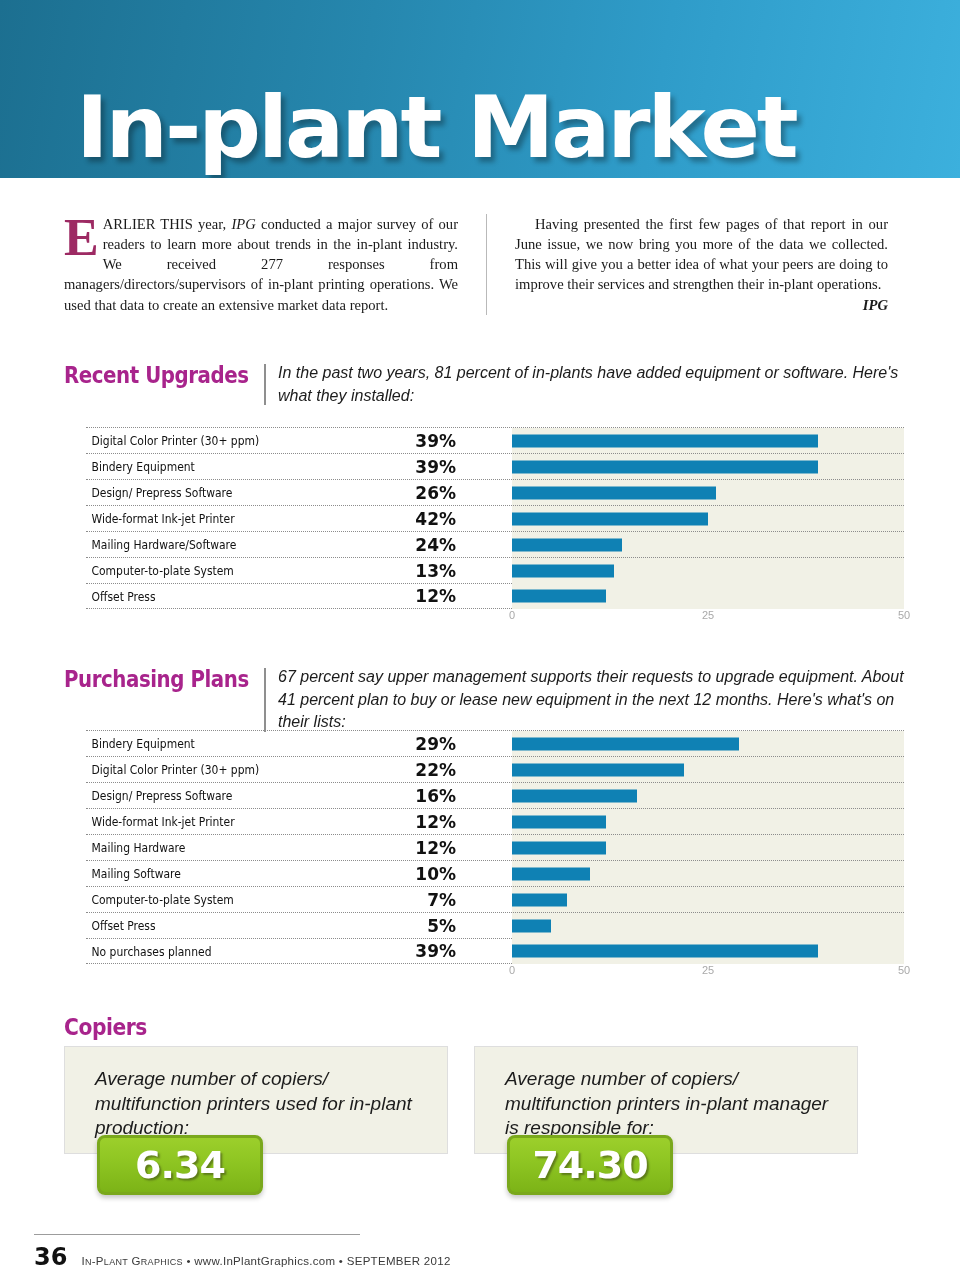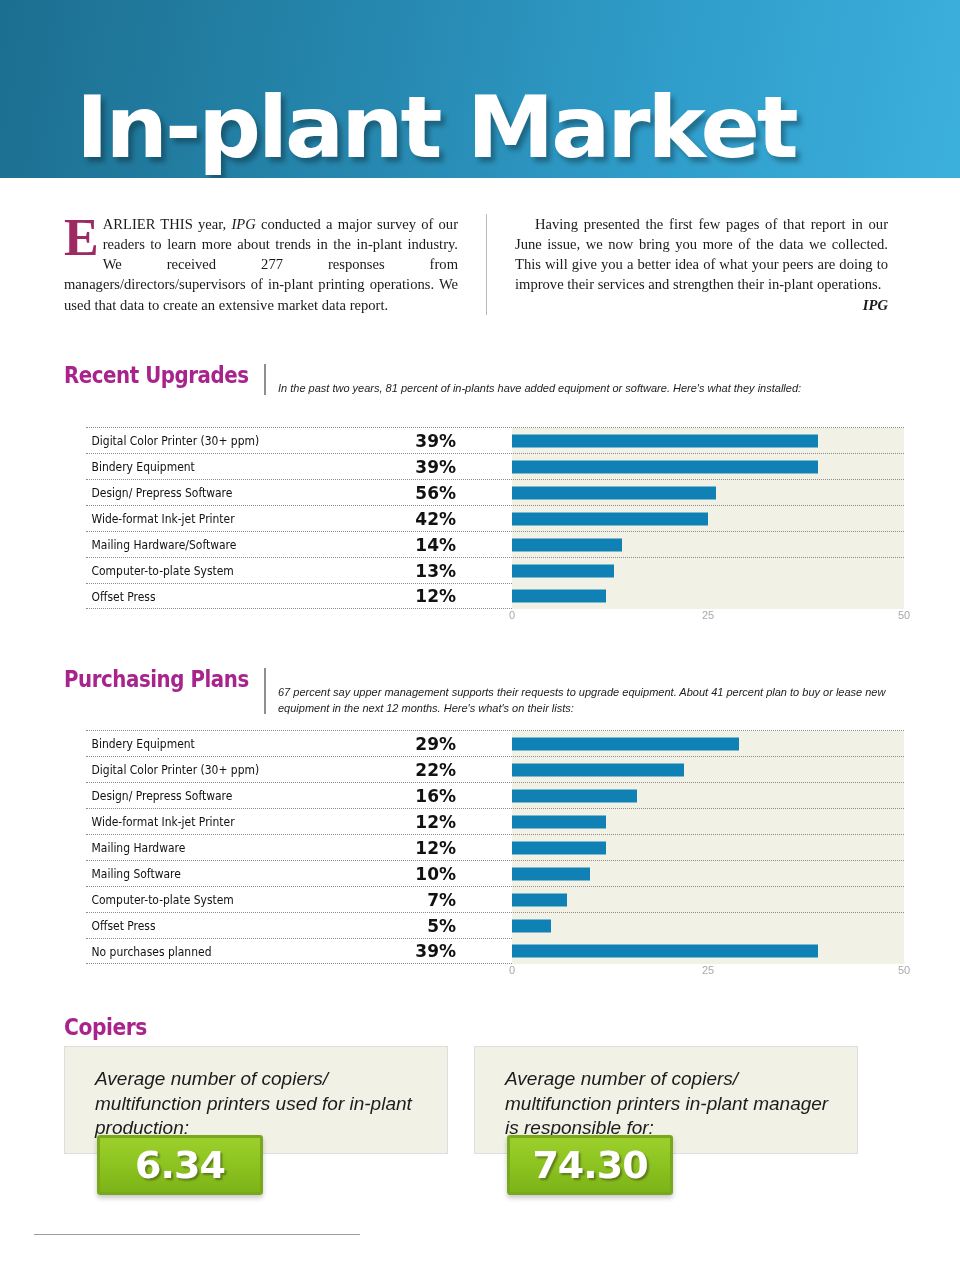--- a/index.html
+++ b/index.html
@@ -106,25 +106,24 @@
   .section-rule {
     width: 2px;
     background: #8f8f8f;
     align-self: stretch;
     margin: 2px 12px 2px 0;
     flex: 0 0 2px;
   }
   .section-desc {
     font-family: "Liberation Sans", sans-serif;
     font-style: italic;
-    font-size: 11px;
+    font-size: 16px;
     line-height: 1.42;
     color: #1c1c1c;
     flex: 1 1 auto;
-    margin-top: 19px;
   }
 
   
   .chart {
     position: absolute;
     width: 818px;
     left: 86px;
   }
   .chart-rows { position: relative; }
   .row {
@@ -217,21 +216,21 @@
     font-size: 19px;
     line-height: 1.30;
     color: #1c1c1c;
   }
   .badge {
     position: absolute;
     bottom: -42px;
     left: 32px;
     min-width: 166px;
     height: 60px;
-    border-radius: 3px;
+    border-radius: 8px;
     background: linear-gradient(180deg, #9ccf2b 0%, #8ec522 45%, #7cb317 100%);
     border: 3px solid #7aa81c;
     box-shadow: 0 3px 5px rgba(0,0,0,0.22);
     display: flex;
     align-items: center;
     justify-content: center;
     padding: 0 18px;
   }
   .badge-text {
     font-family: "DejaVu Sans", sans-serif;
@@ -309,35 +308,35 @@
         </div>
         <div class="row">
           <div class="row-label">Bindery Equipment</div>
           <div class="row-value">39%</div>
           <div class="row-plot" style="background: rgb(241, 241, 230);">
             <div class="bar" style="background: rgb(15, 129, 180); width: 78%;"></div>
           </div>
         </div>
         <div class="row">
           <div class="row-label">Design/ Prepress Software</div>
-          <div class="row-value">56%</div>
+          <div class="row-value">26%</div>
           <div class="row-plot" style="background: rgb(241, 241, 230);">
             <div class="bar" style="background: rgb(15, 129, 180); width: 52%;"></div>
           </div>
         </div>
         <div class="row">
           <div class="row-label">Wide-format Ink-jet Printer</div>
           <div class="row-value">42%</div>
           <div class="row-plot" style="background: rgb(241, 241, 230);">
             <div class="bar" style="background: rgb(15, 129, 180); width: 50%;"></div>
           </div>
         </div>
         <div class="row">
           <div class="row-label">Mailing Hardware/Software</div>
-          <div class="row-value">14%</div>
+          <div class="row-value">24%</div>
           <div class="row-plot" style="background: rgb(241, 241, 230);">
             <div class="bar" style="background: rgb(15, 129, 180); width: 28%;"></div>
           </div>
         </div>
         <div class="row">
           <div class="row-label">Computer-to-plate System</div>
           <div class="row-value">13%</div>
           <div class="row-plot" style="background: rgb(241, 241, 230);">
             <div class="bar" style="background: rgb(15, 129, 180); width: 26%;"></div>
           </div>
@@ -447,14 +446,20 @@
     </div>
     <div class="copier-box">
       <div class="copier-text">Average number of copiers/ multifunction printers in-plant manager is responsible for:</div>
       <div class="badge">
         <span class="badge-text">74.30</span>
       </div>
     </div>
   </div>
 
   <div class="footer-rule"></div>
+  <div class="footer">
+    <div class="folio">36</div>
+    <div class="footer-line">
+      <span>I</span><span class="sc">N</span><span>-P</span><span class="sc">LANT</span><span> G</span><span class="sc">RAPHICS</span><span> • </span><span>www.InPlantGraphics.com</span><span> • </span><span>SEPTEMBER 2012</span>
+    </div>
+  </div>
 
 </div>
 
 </body></html>

